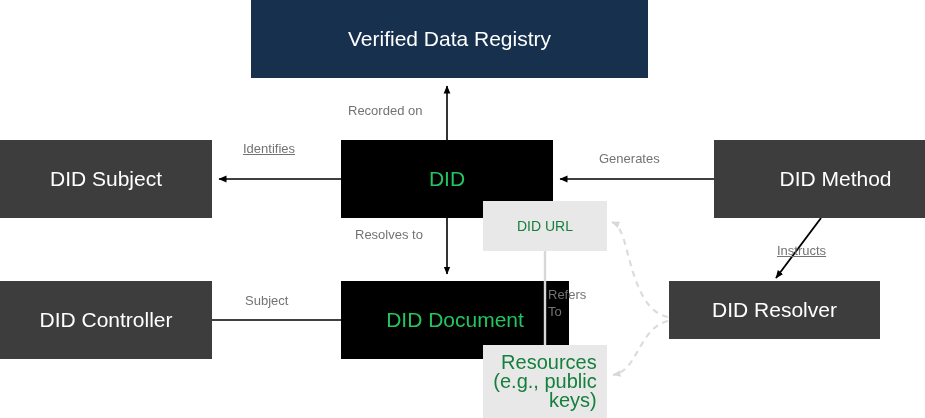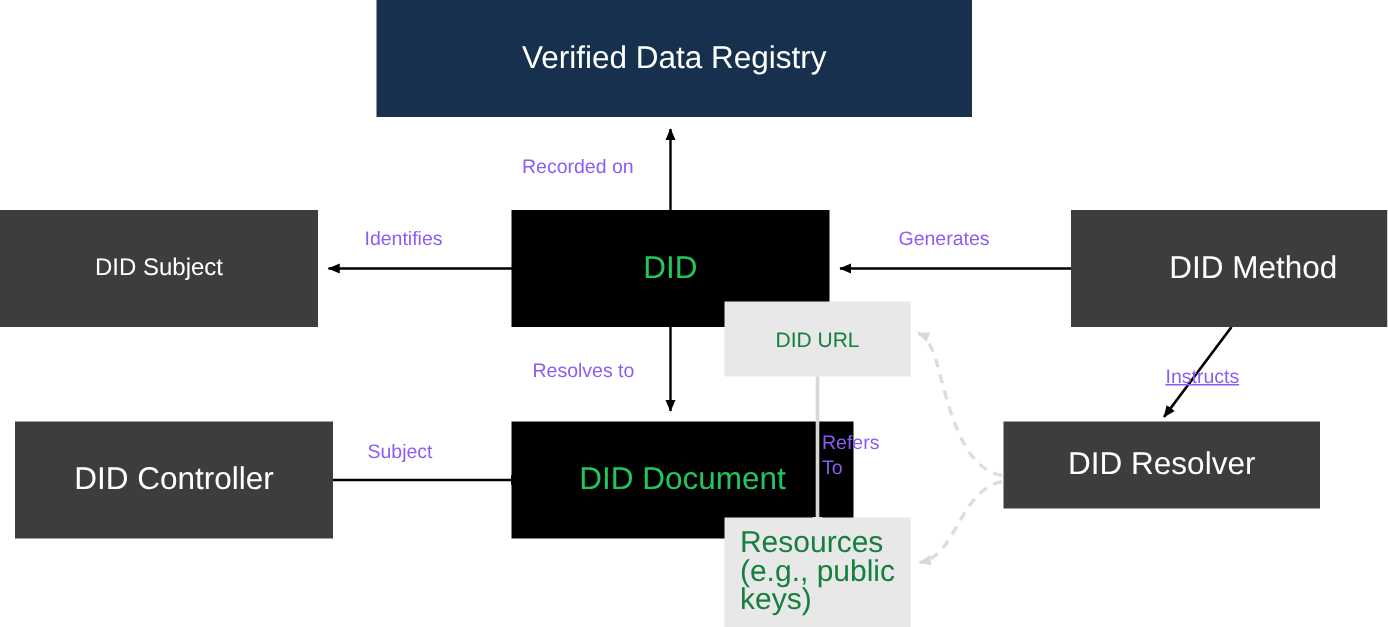--- a/index.html
+++ b/index.html
@@ -13,21 +13,21 @@
     height: 418px;
     background: #ffffff;
     font-family: "Liberation Sans", sans-serif;
     overflow: hidden;
   }
   .node {
     position: absolute;
     display: flex;
     align-items: center;
     justify-content: center;
-    text-align: left;
+    text-align: right;
     box-sizing: border-box;
     line-height: 1.15;
   }
   .node-navy {
     background: #16304d;
     color: #ffffff;
   }
   .node-dark {
     background: #3d3d3d;
     color: #ffffff;
@@ -35,21 +35,21 @@
   .node-black {
     background: #000000;
     color: #22c55e;
   }
   .node-light {
     background: #e8e8e8;
     color: #15803d;
   }
   .edge-label {
     position: absolute;
-    color: #8b5cf6;
+    color: #737373;
     font-size: 13px;
     line-height: 17px;
     white-space: pre-line;
   }
   svg.wires {
     position: absolute;
     left: 0;
     top: 0;
     width: 925px;
     height: 418px;
@@ -98,27 +98,27 @@
       <line x1="212" y1="320" x2="348" y2="320" stroke="#000000" stroke-width="1.6" marker-end="url(#ah-dark)"></line>
     </g>
 
     <g>
       <line x1="821" y1="218" x2="776" y2="278" stroke="#000000" stroke-width="1.8" marker-end="url(#ah-dark)"></line>
     </g>
   </svg>
 
   <div class="node node-navy z-mid" style="left:251px; top:0px; width:397px; height:78px; font-size:21px;">Verified Data Registry</div>
 
-  <div class="node node-dark z-mid" style="left:0px; top:140px; width:212px; height:78px; font-size:16px;">DID Subject</div>
+  <div class="node node-dark z-mid" style="left:0px; top:140px; width:212px; height:78px; font-size:21px;">DID Subject</div>
 
   <div class="node node-black z-mid" style="left:341px; top:140px; width:212px; height:78px; font-size:21px;">DID</div>
 
   <div class="node node-dark z-mid" style="left:714px; top:140px; width:243px; height:78px; font-size:21px;">DID Method</div>
 
-  <div class="node node-dark z-mid" style="left:10px; top:281px; width:212px; height:78px; font-size:21px;">DID Controller</div>
+  <div class="node node-dark z-mid" style="left:0px; top:281px; width:212px; height:78px; font-size:21px;">DID Controller</div>
 
   <div class="node node-black z-mid" style="left:341px; top:281px; width:228px; height:78px; font-size:21px;">DID Document</div>
 
   <div class="node node-dark z-mid" style="left:669px; top:281px; width:211px; height:58px; font-size:21px;">DID Resolver</div>
 
   <svg class="wires z-over" viewBox="0 0 925 418" xmlns="http://www.w3.org/2000/svg">
 
     <g>
       <line x1="545" y1="250" x2="545" y2="352" stroke="#d8d8d8" stroke-width="2.4" marker-end="url(#ah-light)"></line>
     </g>
@@ -133,25 +133,25 @@
   </svg>
 
   <div class="node node-light z-top" style="left:483px; top:201px; width:124px; height:50px; font-size:14px;">DID URL</div>
 
   <div class="node node-light z-top" style="left:483px; top:345px; width:124px; height:73px; font-size:20px; white-space:pre-line; line-height:19px;">Resources
 (e.g., public
 keys)</div>
 
   <div class="edge-label z-top" style="left:348px; top:102px;">Recorded on</div>
 
-  <div class="edge-label z-top" style="left:243px; top:150px;">Identifies</div>
+  <div class="edge-label z-top" style="left:243px; top:140px;text-decoration:underline;">Identifies</div>
 
   <div class="edge-label z-top" style="left:599px; top:150px;">Generates</div>
 
-  <div class="edge-label z-top" style="left:355px; top:238px;">Resolves to</div>
+  <div class="edge-label z-top" style="left:355px; top:226px;">Resolves to</div>
 
   <div class="edge-label z-top" style="left:245px; top:292px;">Subject</div>
 
   <div class="edge-label z-top" style="left:777px; top:242px;text-decoration:underline;">Instructs</div>
 
   <div class="edge-label z-top" style="left:548px; top:286px;">Refers
 To</div>
 
 </div>
 

